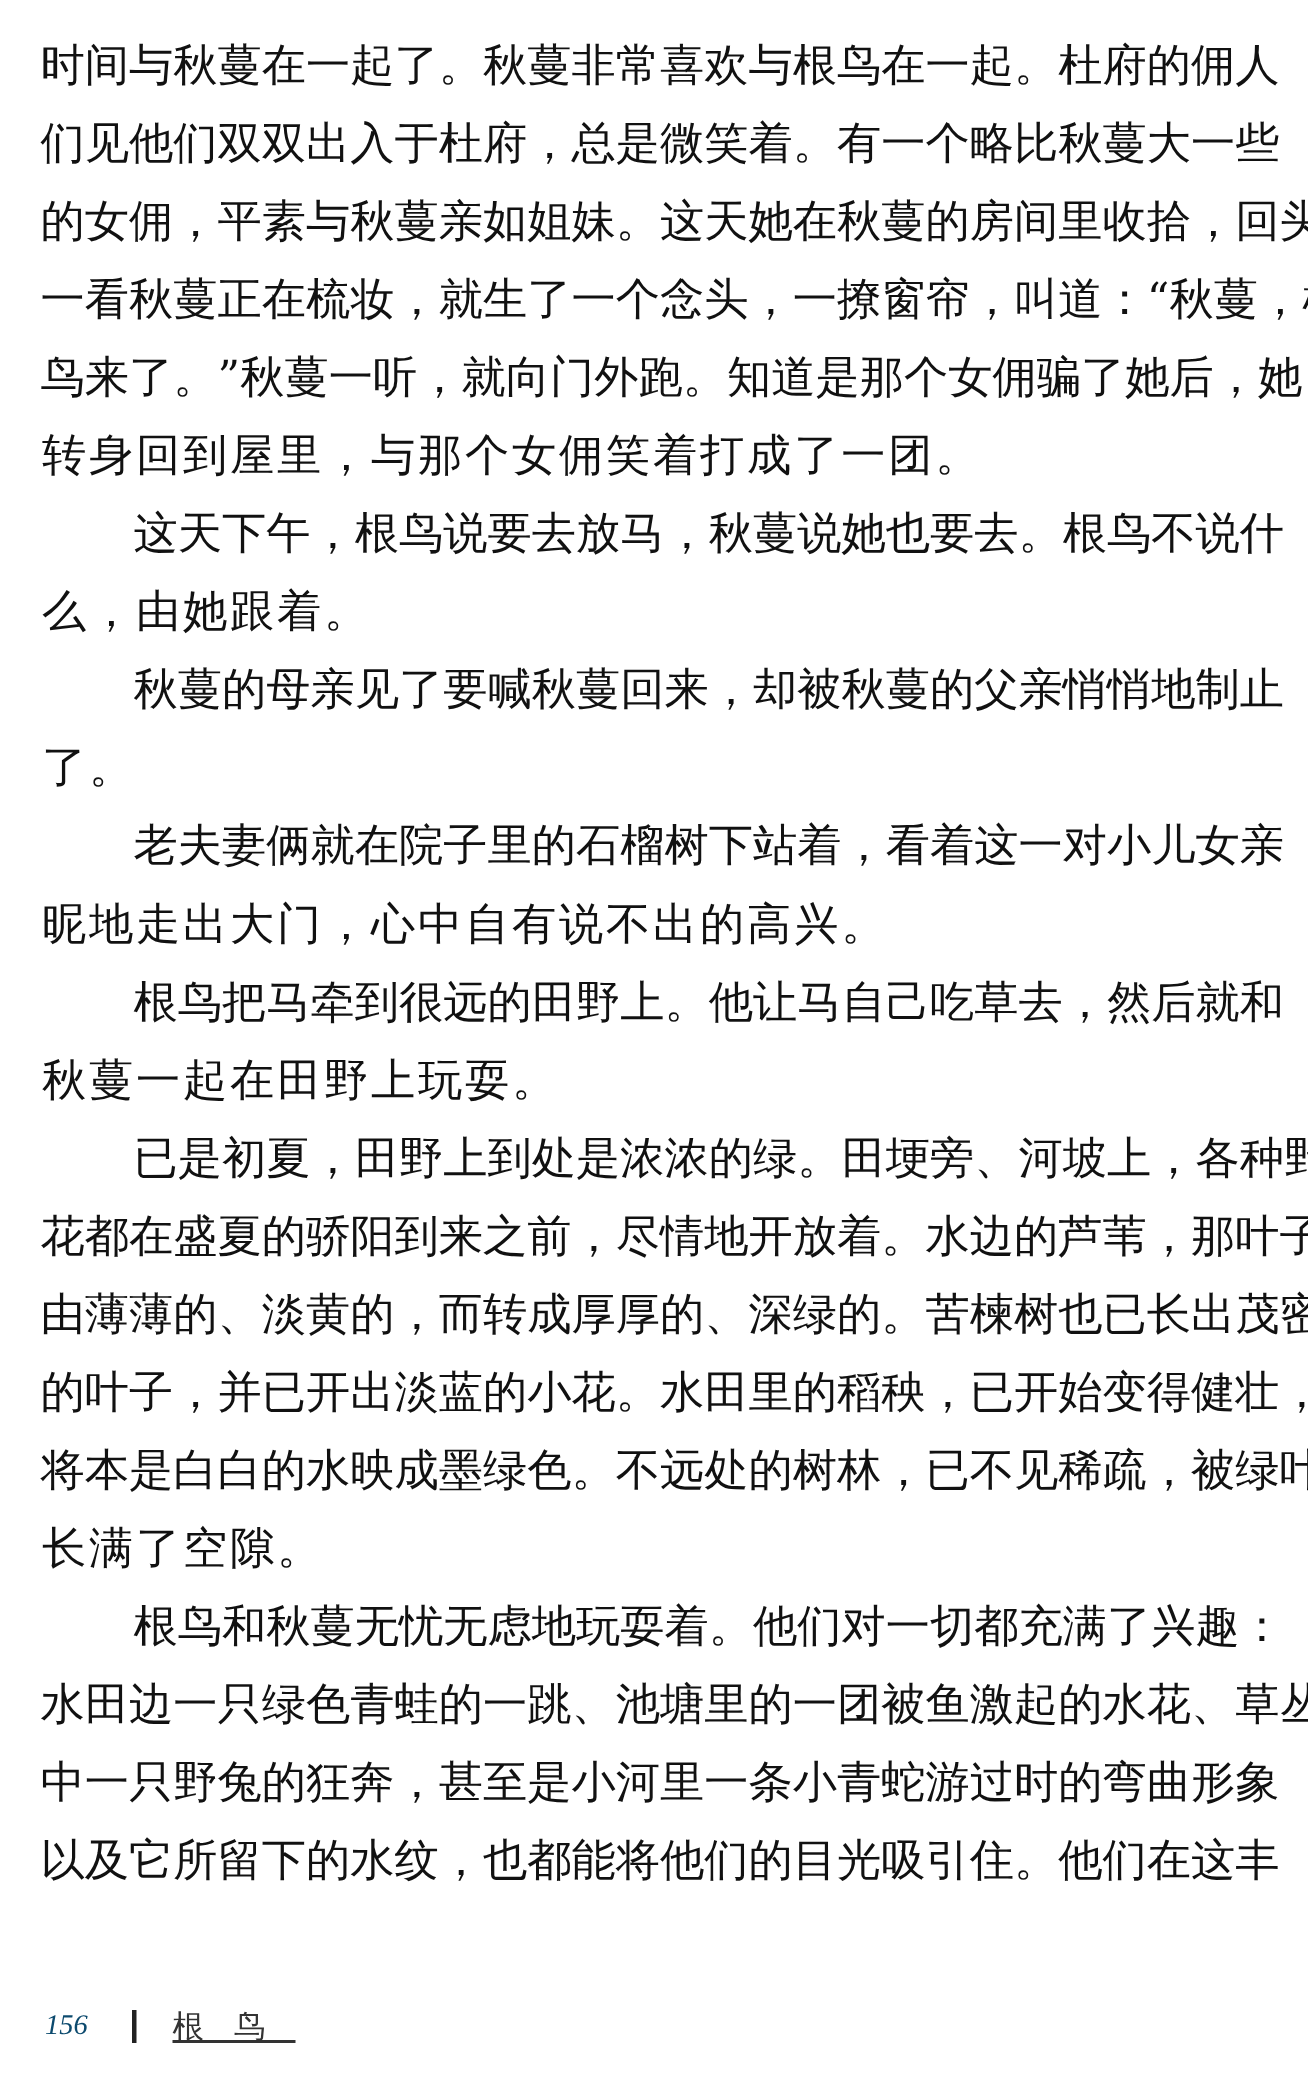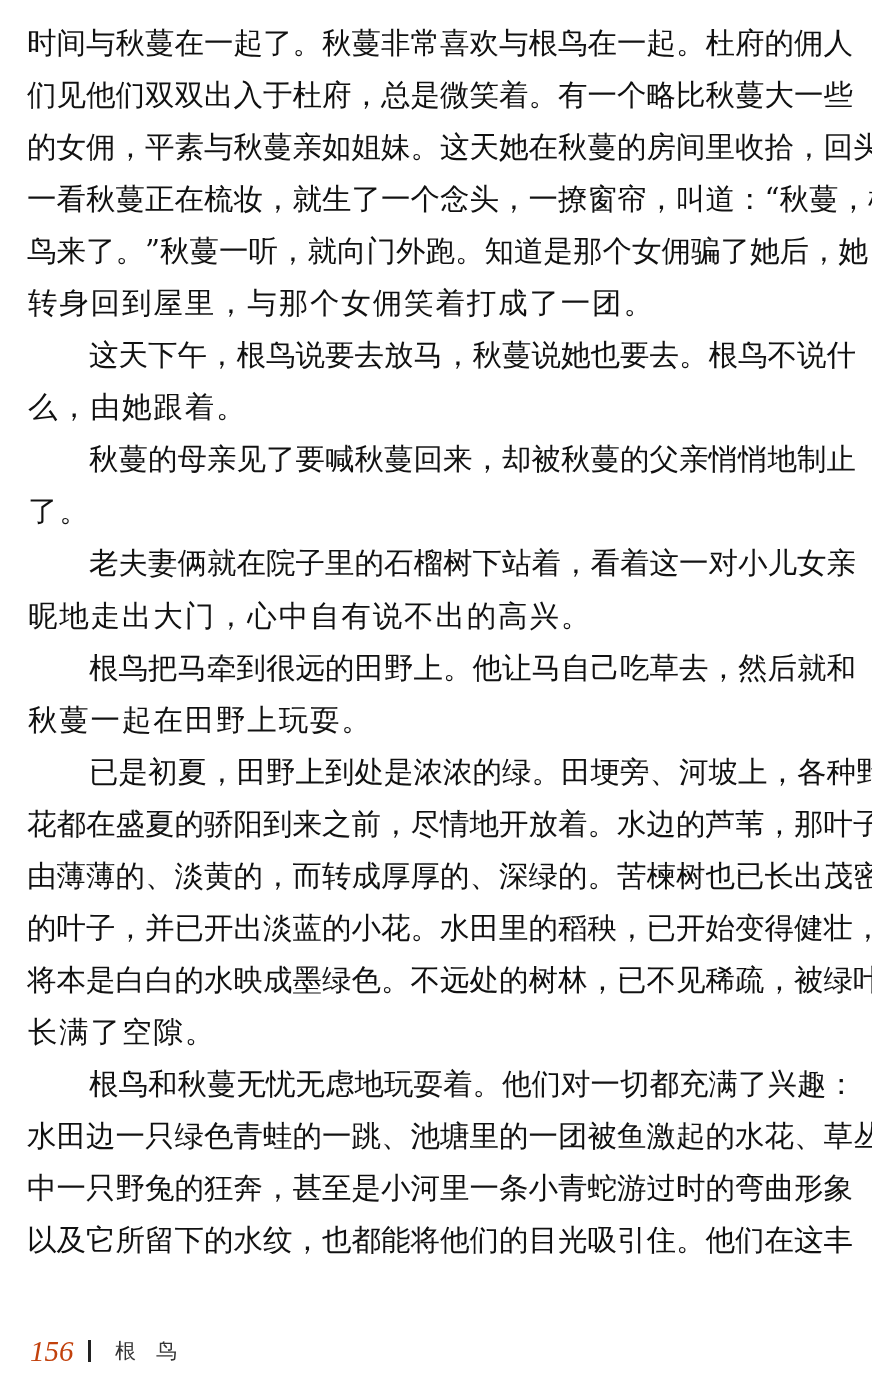--- a/index.html
+++ b/index.html
@@ -45,35 +45,36 @@
       left: 30px;
       top: 1333px;
       height: 36px;
       display: flex;
       align-items: center;
       gap: 0;
     }
     .page-number {
       font-family: "Liberation Serif", serif;
       font-style: italic;
-      font-size: 29px;
-      color: #c2410c;
+      font-size: 19px;
+      color: #0c4a6e;
       width: 58px;
     }
     .footer-divider {
       width: 3px;
       height: 22px;
       background: #222222;
       margin-right: 24px;
     }
     .running-title {
       font-family: "DejaVu Sans", sans-serif;
       font-size: 21px;
       color: #333333;
       letter-spacing: 20px;
+      text-decoration: underline;
     }
   </style>
 </head>
 <body>
 
 <div class="page-body" id="page-body">
     <div class="line">
       <span class="ch">时</span>
       <span class="ch">间</span>
       <span class="ch">与</span>

